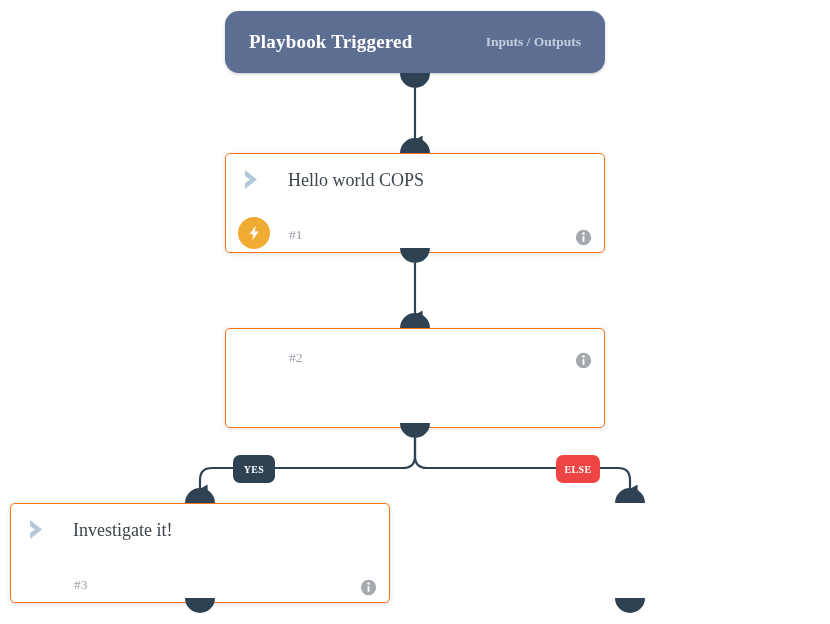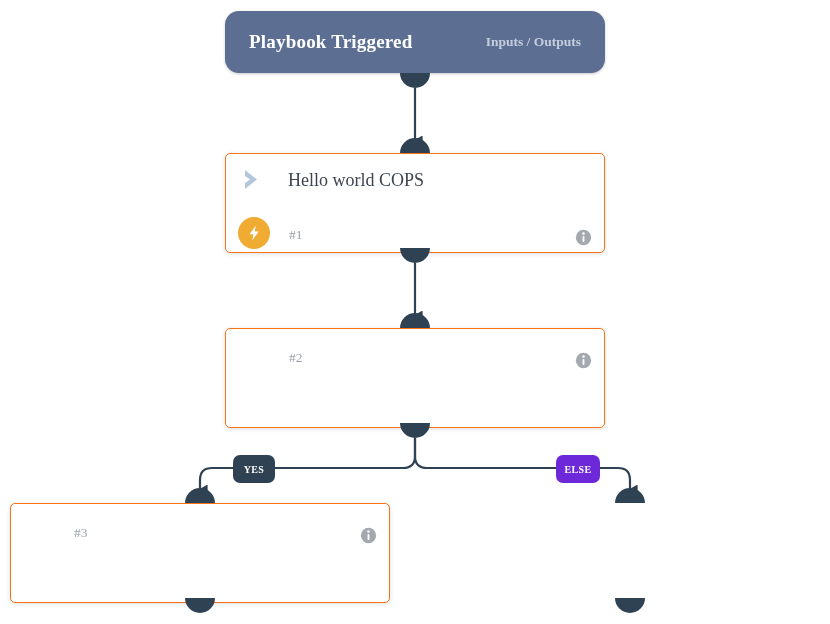--- a/index.html
+++ b/index.html
@@ -170,21 +170,21 @@
     justify-content: center;
     padding: 0 10px;
     font-size: 10px;
     font-weight: bold;
     color: #ffffff;
     letter-spacing: 0.4px;
     z-index: 4;
     box-sizing: border-box;
   }
   .branch-yes  { background: #2f4254; }
-  .branch-else { background: #6d28d9; }
+  .branch-else { background: #ef4444; }
 </style>
 </head>
 <body>
 
 <div id="canvas">
 
   <svg id="wires" viewBox="0 0 830 624" width="830" height="624">
     <defs>
       <marker id="arrowhead" markerWidth="9" markerHeight="9" refX="4.5" refY="7.6" orient="auto" markerUnits="userSpaceOnUse">
         <path d="M0,0 L9,0 L4.5,8 Z" fill="#2f4254"></path>
@@ -250,20 +250,28 @@
 
   <div class="branch-label branch-yes" style="left:233px; top:455px; width:42px;">
     <span>YES</span>
   </div>
   <div class="branch-label branch-else" style="left:556px; top:455px; width:44px;">
     <span>ELSE</span>
   </div>
 
   <div class="port in" style="left:185px; top:488px;"></div>
   <div class="card" style="left:10px; top:503px; width:380px; height:100px;">
+    <div class="card-top">
+      <span class="icon-chevron">
+        <svg viewBox="0 0 28 28" width="28" height="28">
+          <path d="M5,4 L17,13.5 L5,23 L5,17 L10,13.5 L5,10 Z" fill="#b4c6da"></path>
+        </svg>
+      </span>
+      <span class="card-title">Investigate it!</span>
+    </div>
     <div class="card-bottom">
       <span class="card-index">#3</span>
       <span class="icon-info">
         <svg viewBox="0 0 20 20" width="17" height="17">
           <circle cx="10" cy="10" r="9" fill="#a3a9ae"></circle>
           <rect x="8.9" y="8.2" width="2.2" height="7" rx="1" fill="#ffffff"></rect>
           <circle cx="10" cy="5.4" r="1.5" fill="#ffffff"></circle>
         </svg>
       </span>
     </div>

